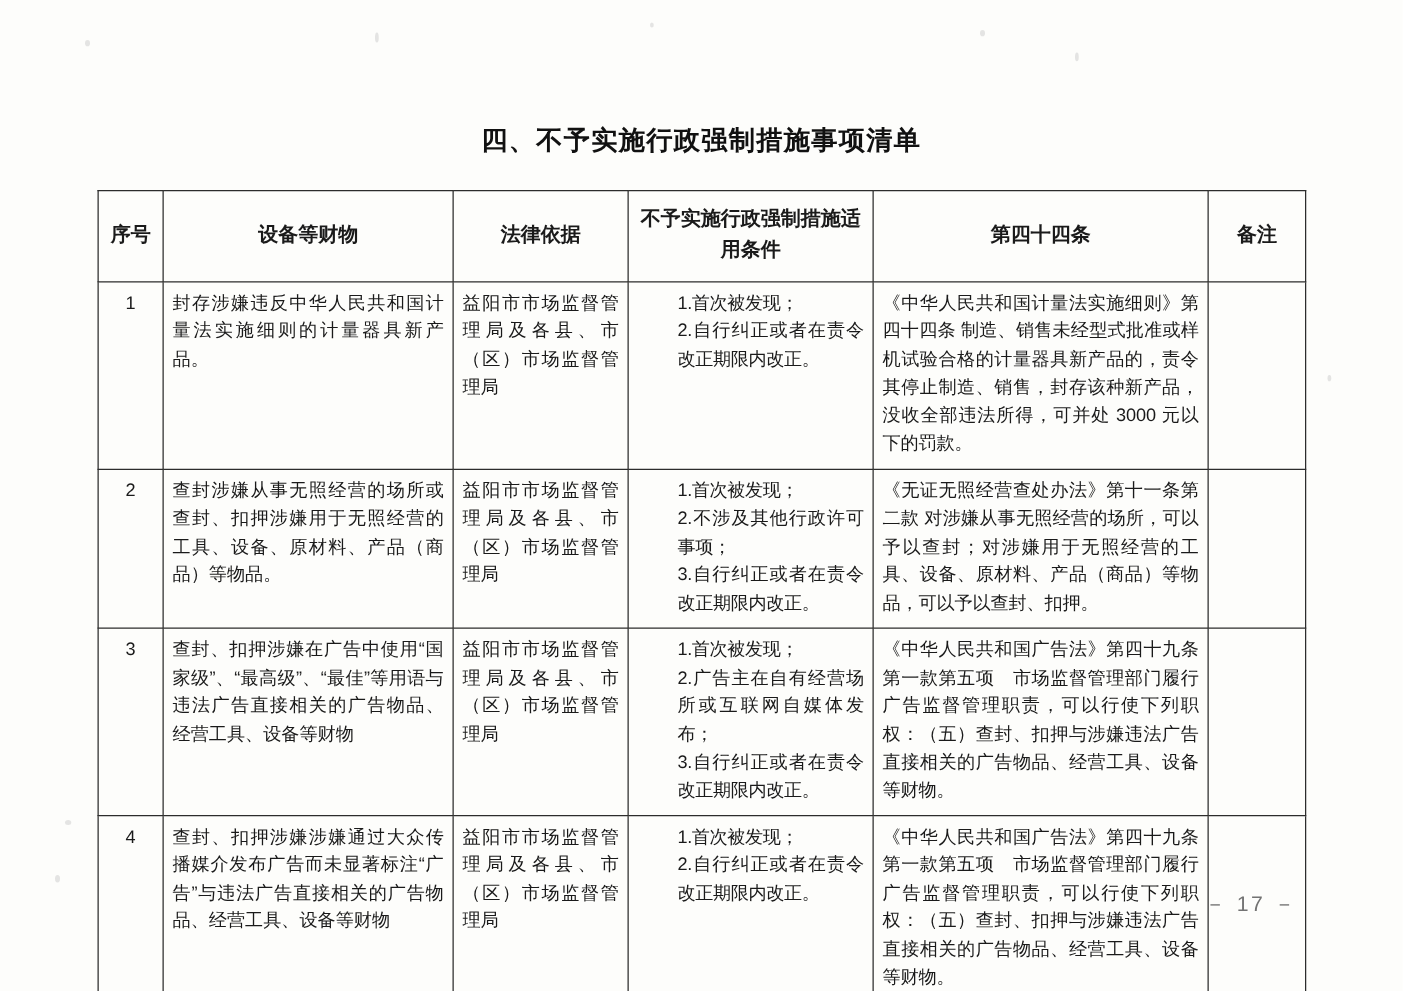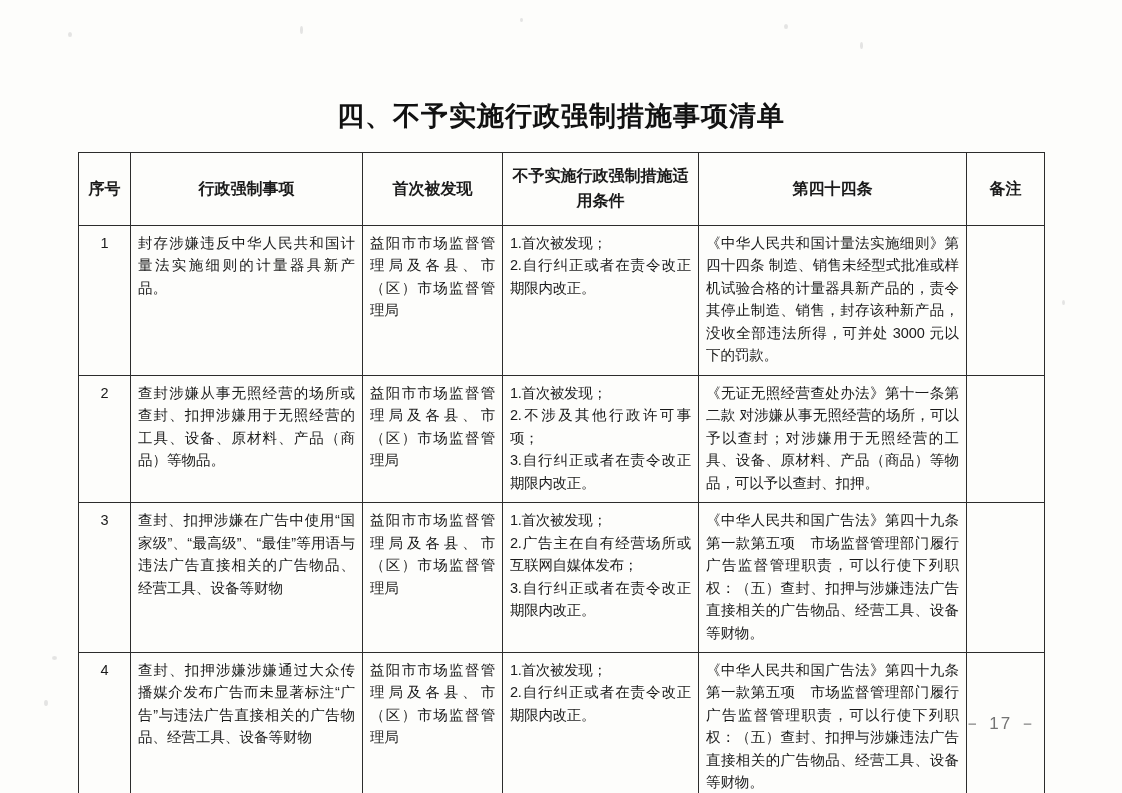--- a/index.html
+++ b/index.html
@@ -27,21 +27,21 @@
     background: #cfcfcf;
     border-radius: 50%;
     opacity: 0.55;
   }
   .doc-title {
     position: absolute;
     top: 98px;
     left: 0;
     width: 1122px;
     text-align: center;
-    font-size: 27px;
+    font-size: 21px;
     font-weight: bold;
     letter-spacing: 1px;
     font-family: "Liberation Sans", "DejaVu Sans", sans-serif;
     color: #111;
   }
   table.main {
     position: absolute;
     top: 152px;
     left: 78px;
     width: 966px;
@@ -78,21 +78,21 @@
     font-size: 15px;
   }
   td.item, td.org, td.cond, td.law {
     text-align: justify;
     text-justify: inter-ideograph;
   }
   td.org { letter-spacing: -0.2px; margin-left: 40px; }
   td.cond { letter-spacing: -0.3px; }
   td.law { letter-spacing: -0.1px; }
   td.note { }
-  .cell-line { display: block; }
+  .cell-line { display: block; margin-left: 32px; }
   .page-number {
     position: absolute;
     right: 84px;
     top: 712px;
     font-size: 17px;
     font-family: "Liberation Sans", "DejaVu Sans", sans-serif;
     letter-spacing: 2px;
     color: #737373;
   }
 </style>
@@ -117,22 +117,22 @@
       <col class="col-seq">
       <col class="col-item">
       <col class="col-org">
       <col class="col-cond">
       <col class="col-law">
       <col class="col-note">
     </colgroup>
     <thead>
       <tr>
         <th>序号</th>
-        <th>行政强制事项</th>
-        <th>首次被发现</th>
+        <th>设备等财物</th>
+        <th>法律依据</th>
         <th>不予实施行政强制措施适用条件</th>
         <th>第四十四条</th>
         <th>备注</th>
       </tr>
     </thead>
     <tbody>
       <tr>
         <td class="seq">1</td>
         <td class="item">封存涉嫌违反中华人民共和国计量法实施细则的计量器具新产品。</td>
         <td class="org">益阳市市场监督管理局及各县、市（区）市场监督管理局</td>

